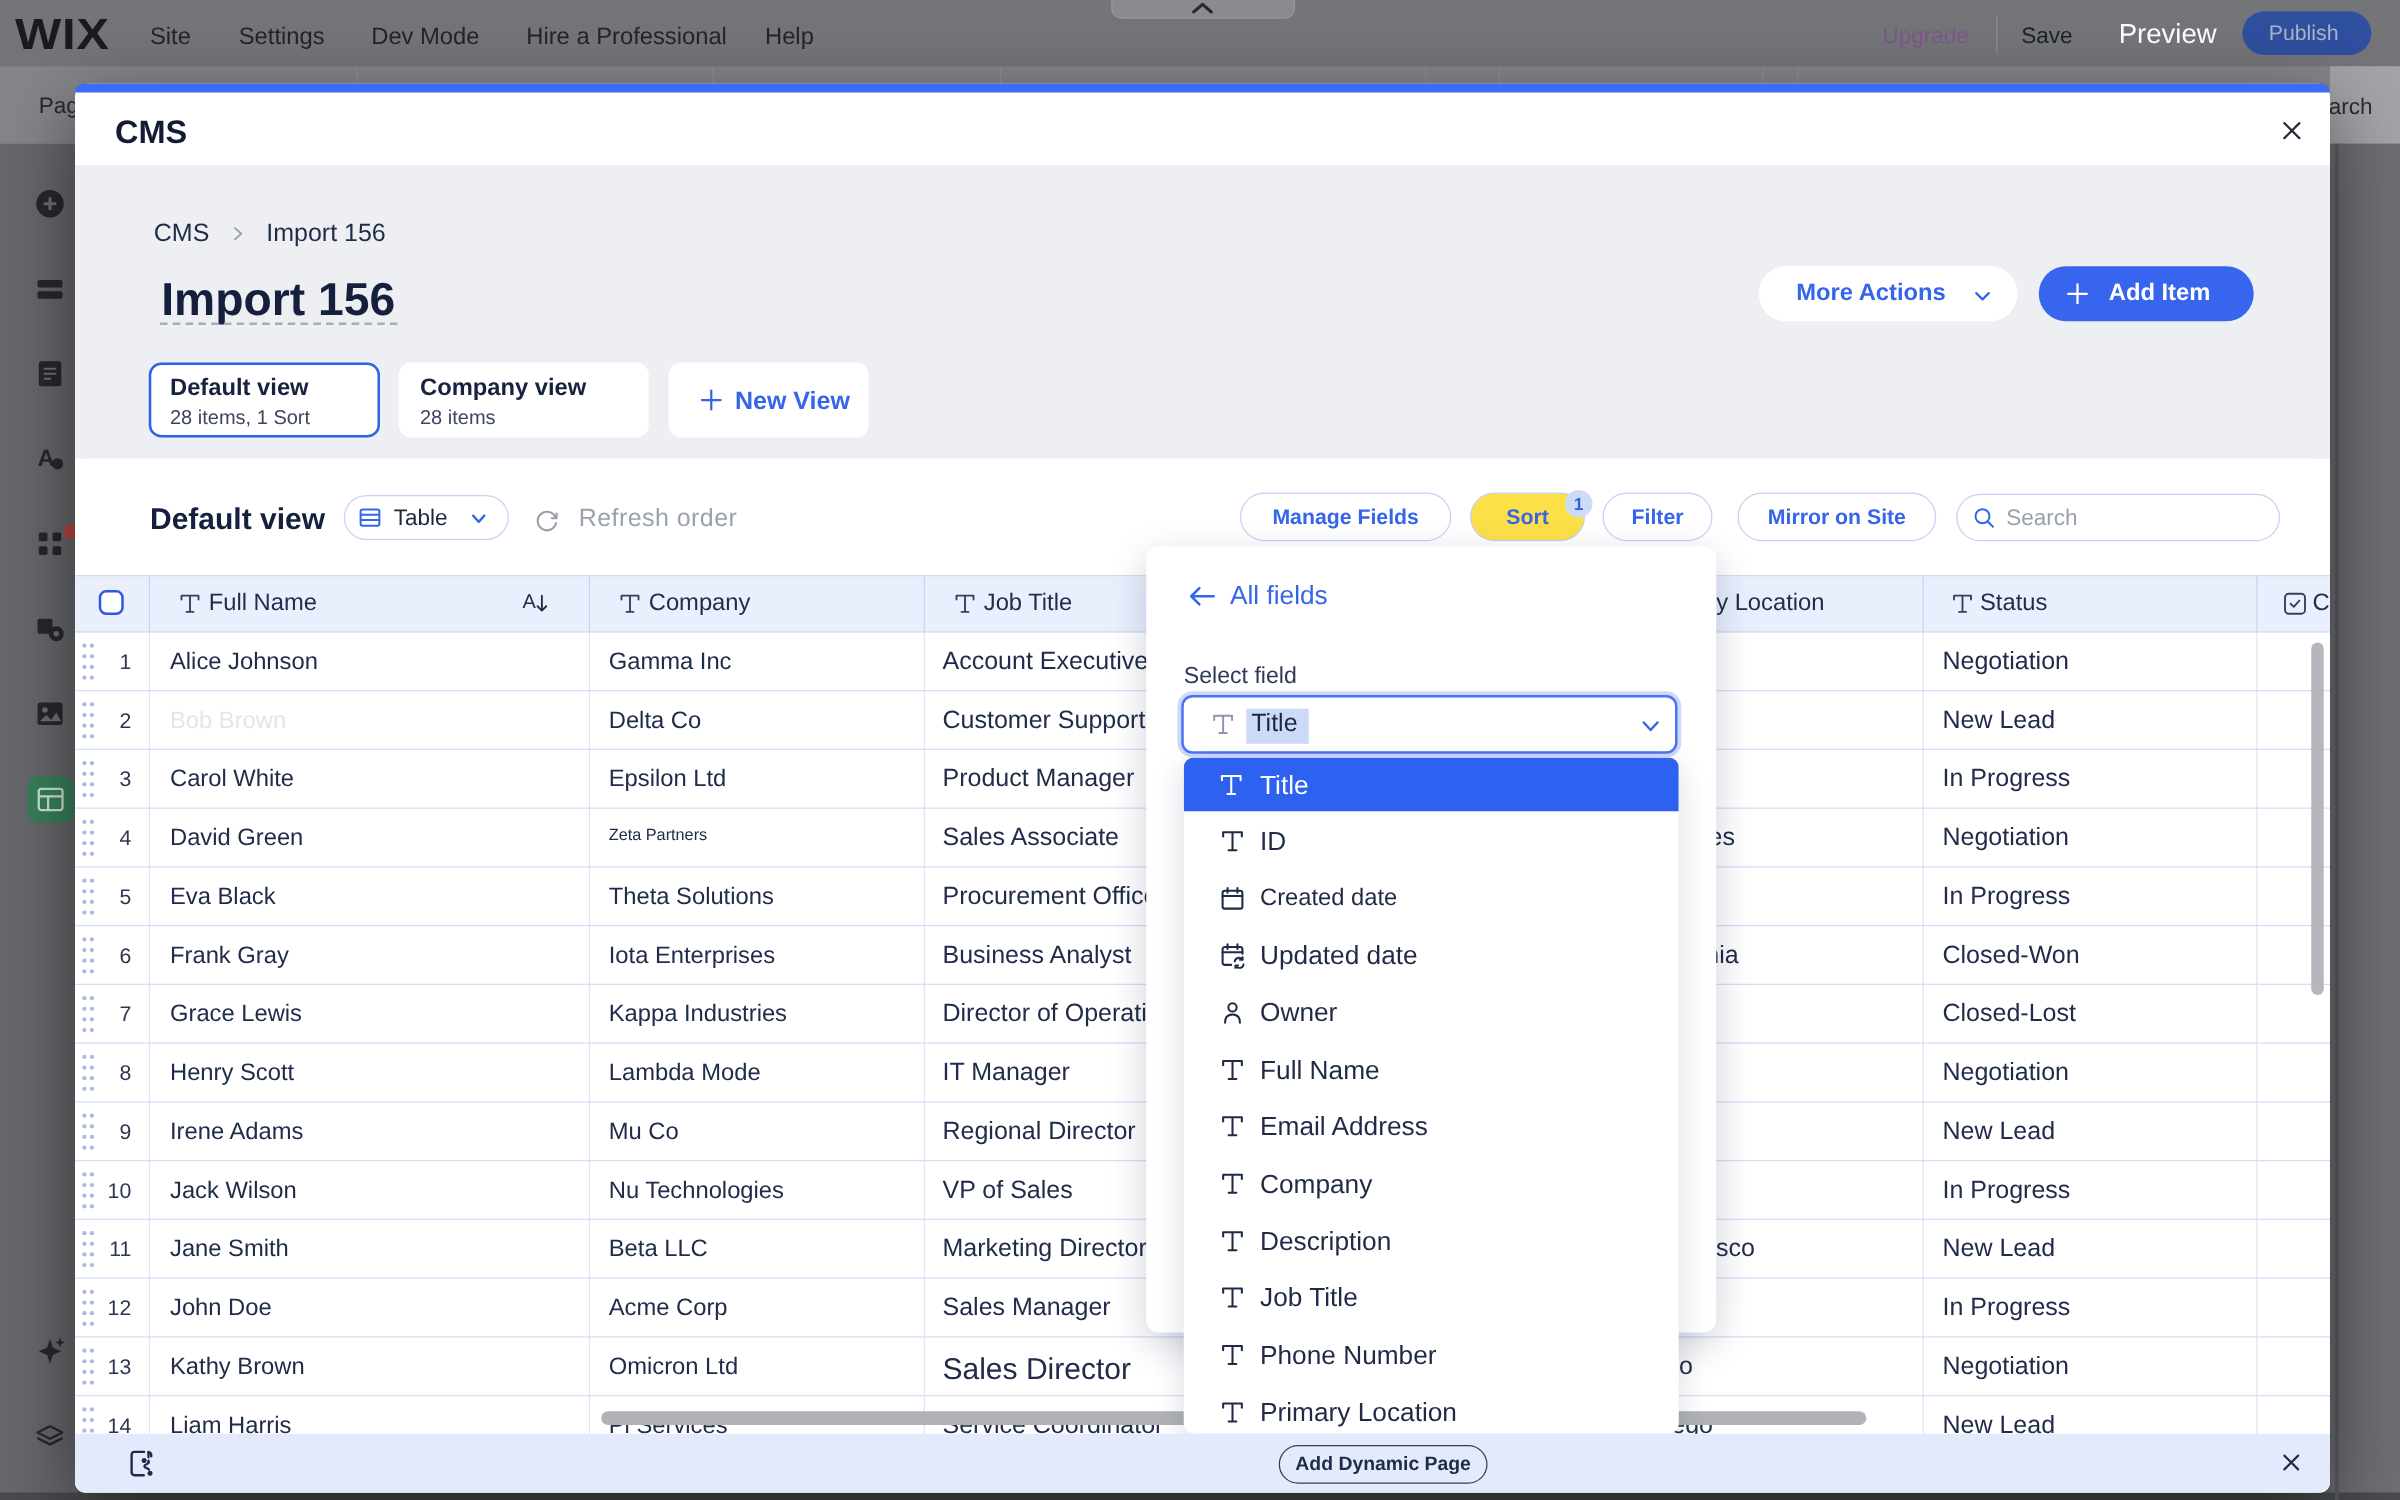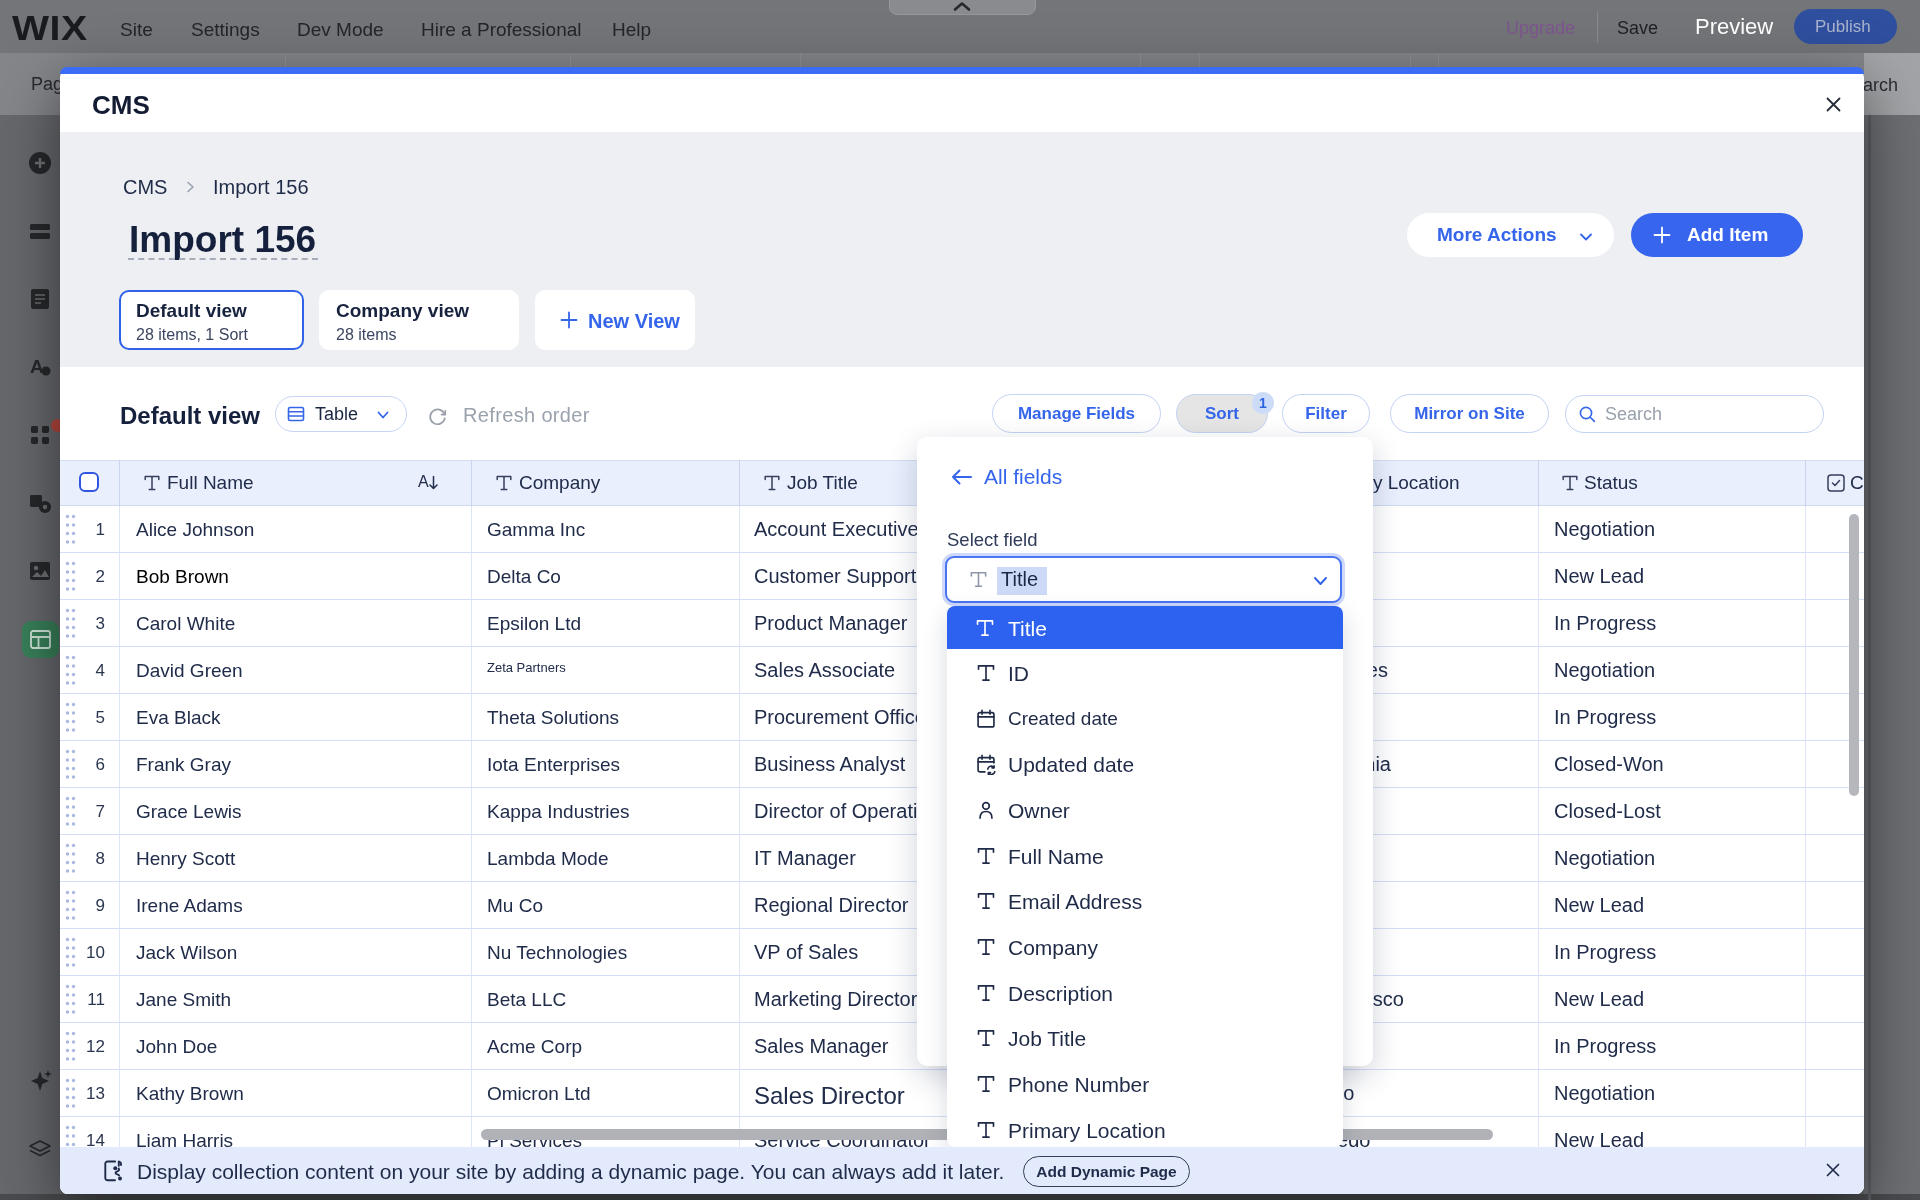--- a/index.html
+++ b/index.html
@@ -131,21 +131,21 @@
 <div class="t" style="left:315px;top:404px;font-size:18px;color:#1b2740">Table</div>
 <svg class="abs" style="left:376px;top:408px" width="14" height="14" viewBox="0 0 14 14" fill="none">
       <path d="M2.5 4.5 L7 9.5 L11.5 4.5" stroke="#3465ea" stroke-width="1.8" stroke-linecap="round" stroke-linejoin="round"></path>
     </svg>
 <svg class="abs" style="left:427px;top:406px" width="21" height="21" viewBox="0 0 21 21" fill="none">
       <path d="M17.5 8.2 A 7.4 7.4 0 1 0 17.8 12.4" stroke="#9aa0a9" stroke-width="1.7" stroke-linecap="round"></path>
       <path d="M18.3 4.8 V8.6 H14.5" stroke="#9aa0a9" stroke-width="1.7" stroke-linecap="round" stroke-linejoin="round"></path>
     </svg>
 <div class="t" style="left:463px;top:404px;font-size:20px;letter-spacing:0.35px;color:#9aa2ad">Refresh order</div>
 <div class="abs" style="left:992px;top:394px;width:169px;height:39px;border-radius:20px;border:1px solid #c3d3f3;background:#fff;display:flex;align-items:center;justify-content:center;font-size:17px;font-weight:bold;color:#3465ea">Manage Fields</div>
-<div class="abs" style="left:1176px;top:394px;width:92px;height:39px;border-radius:20px;border:1px solid #c3d3f3;background:#e5e5e5;display:flex;align-items:center;justify-content:center;font-size:17px;font-weight:bold;color:#3465ea">Sort</div>
+<div class="abs" style="left:1176px;top:394px;width:92px;height:39px;border-radius:20px;border:1px solid #c3d3f3;background:#fde047;display:flex;align-items:center;justify-content:center;font-size:17px;font-weight:bold;color:#3465ea">Sort</div>
 <div class="abs" style="left:1282px;top:394px;width:88px;height:39px;border-radius:20px;border:1px solid #c3d3f3;background:#fff;display:flex;align-items:center;justify-content:center;font-size:17px;font-weight:bold;color:#3465ea">Filter</div>
 <div class="abs" style="left:1390px;top:394px;width:159px;height:39px;border-radius:20px;border:1px solid #c3d3f3;background:#fff;display:flex;align-items:center;justify-content:center;font-size:17px;font-weight:bold;color:#3465ea">Mirror on Site</div>
 <div class="abs" style="left:1252px;top:392px;width:22px;height:22px;border-radius:50%;background:#ccdcf8;display:flex;align-items:center;justify-content:center;font-size:14px;font-weight:bold;color:#2e63e0">1</div>
 <div class="abs" style="left:1565px;top:395px;width:259px;height:38px;border-radius:19px;border:1px solid #c3d3f3;background:#fff"></div>
 <svg class="abs" style="left:1578px;top:405px" width="19" height="19" viewBox="0 0 19 19" fill="none">
       <circle cx="8" cy="8" r="5.6" stroke="#3465ea" stroke-width="1.6"></circle>
       <path d="M12.2 12.2 L16.4 16.4" stroke="#3465ea" stroke-width="1.6" stroke-linecap="round"></path>
     </svg>
 <div class="t" style="left:1605px;top:404px;font-size:18px;color:#99a1ad">Search</div>
 <div class="abs" style="left:60px;top:460px;width:1804px;height:46px;background:#e9effd;border-top:1px solid #d4def2;border-bottom:1px solid #cfdaf1"></div>
@@ -215,21 +215,21 @@
       <circle cx="3.5" cy="3.5" r="1.7" fill="#a9b9df"></circle>
       <circle cx="3.5" cy="12" r="1.7" fill="#a9b9df"></circle>
       <circle cx="3.5" cy="20.5" r="1.7" fill="#a9b9df"></circle>
       <circle cx="3.5" cy="29" r="1.7" fill="#a9b9df"></circle>
       <circle cx="9.5" cy="3.5" r="1.7" fill="#a9b9df"></circle>
       <circle cx="9.5" cy="12" r="1.7" fill="#a9b9df"></circle>
       <circle cx="9.5" cy="20.5" r="1.7" fill="#a9b9df"></circle>
       <circle cx="9.5" cy="29" r="1.7" fill="#a9b9df"></circle>
     </svg>
 <div class="t" style="left:60px;top:567px;width:45px;text-align:right;font-size:17px;color:#2b3750">2</div>
-<div class="t" style="left:136px;top:566px;font-size:19px;color:#000000">Bob Brown</div>
+<div class="t" style="left:136px;top:566px;font-size:19px;color:#e5e5e5">Bob Brown</div>
 <div class="t" style="left:487px;top:566px;font-size:19px;color:#202c4a">Delta Co</div>
 <div class="t" style="left:754px;top:565px;font-size:20px;color:#202c4a">Customer Support</div>
 <div class="t" style="left:1290px;top:565px;font-size:20px;color:#202c4a">Austin</div>
 <div class="t" style="left:1554px;top:565px;font-size:20px;color:#202c4a">New Lead</div>
 <div class="abs" style="left:60px;top:600px;width:1804px;height:47px;border-bottom:1px solid #d3dff6"></div>
 <svg class="abs" style="left:64px;top:607px" width="13" height="33" viewBox="0 0 13 33">
       <circle cx="3.5" cy="3.5" r="1.7" fill="#a9b9df"></circle>
       <circle cx="3.5" cy="12" r="1.7" fill="#a9b9df"></circle>
       <circle cx="3.5" cy="20.5" r="1.7" fill="#a9b9df"></circle>
       <circle cx="3.5" cy="29" r="1.7" fill="#a9b9df"></circle>
@@ -504,17 +504,16 @@
         </svg></div>
 <div class="t" style="left:61px;top:512.6px;font-size:21px;color:#1f2a47">Primary Location</div>
 </div>
 <div class="abs" style="left:60px;top:1147px;width:1804px;height:47px;background:#e2eafc;border-radius:0 0 8px 8px"></div>
 <svg class="abs" style="left:103px;top:1159px" width="22" height="24" viewBox="0 0 22 24" fill="none">
       <path d="M12.2 2.5 H4.5 a2.2 2.2 0 0 0 -2.2 2.2 V19 a2.2 2.2 0 0 0 2.2 2.2 H12 M15.8 2.5 v4.2 M15.8 9.5 v1.5" stroke="#1f2b49" stroke-width="1.9" stroke-linecap="round"></path>
       <path d="M15.8 2.9 a2.2 2.2 0 0 1 2.2 2.2 V6 M15.9 11 c0 1.6 -3.4 1.2 -3.4 3 c0 1.6 3.2 1.2 3.6 2.6" stroke="#1f2b49" stroke-width="1.9" stroke-linecap="round" fill="none"></path>
       <circle cx="12.3" cy="9.3" r="2" fill="#1f2b49"></circle>
       <circle cx="17" cy="19.5" r="2" fill="#1f2b49"></circle>
     </svg>
-<div class="t" style="left:137px;top:1160px;font-size:21px;color:#1f2b49">Display collection content on your site by adding a dynamic page. You can always add it later.</div>
 <div class="abs" style="left:1023px;top:1156px;width:167px;height:31px;border-radius:16px;border:1.5px solid #324059;display:flex;align-items:center;justify-content:center;font-size:15.5px;font-weight:bold;color:#1f2b49">Add Dynamic Page</div>
 <svg class="abs" style="left:1826px;top:1163px" width="14" height="14" viewBox="0 0 14 14">
       <path d="M1.5 1.5 L12.5 12.5 M12.5 1.5 L1.5 12.5" stroke="#1f2b49" stroke-width="1.7" stroke-linecap="round"></path>
     </svg>
 </div>
 </body></html>

